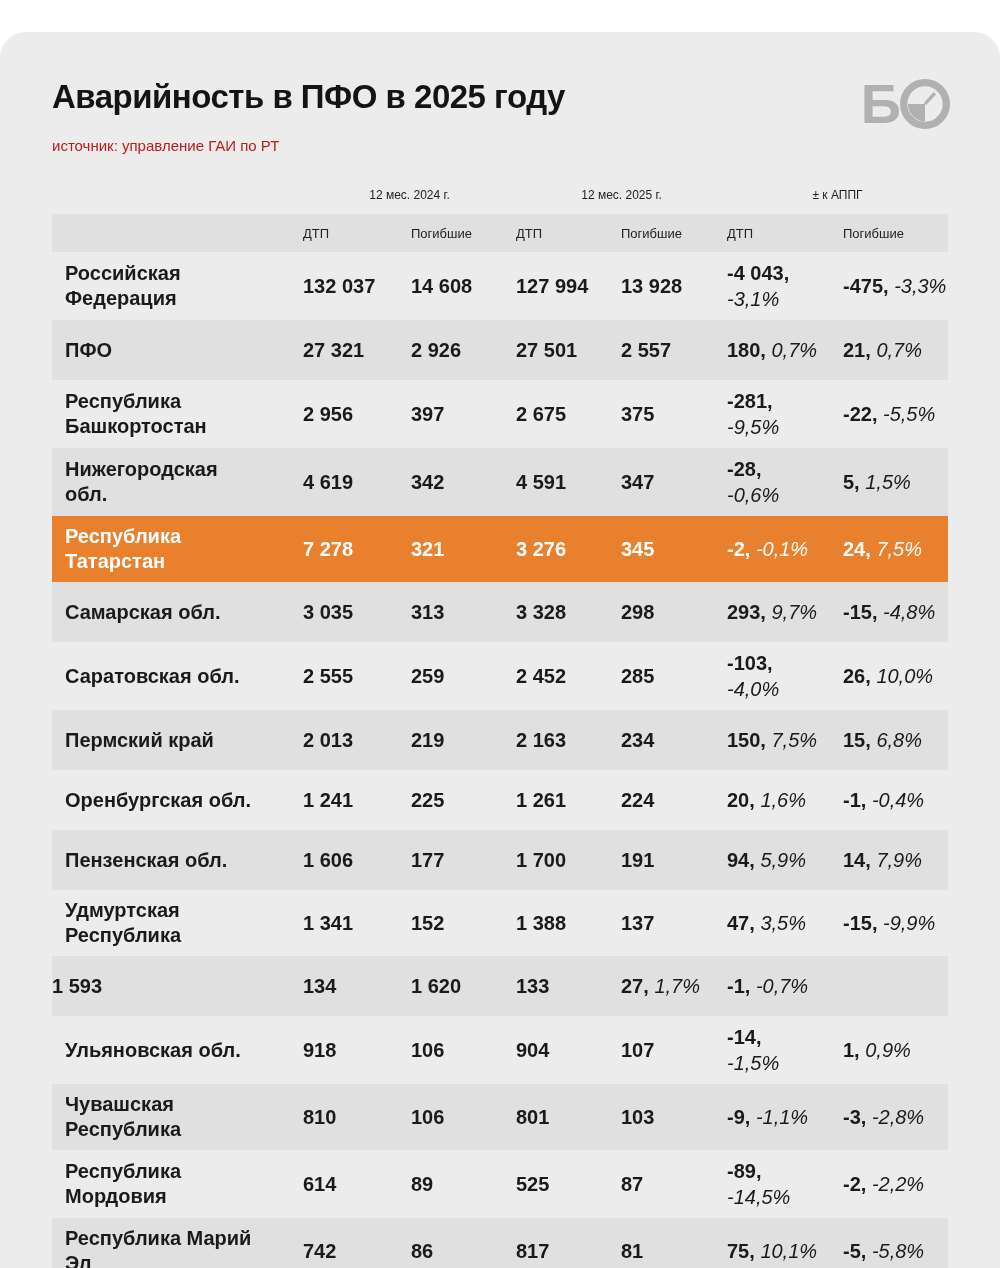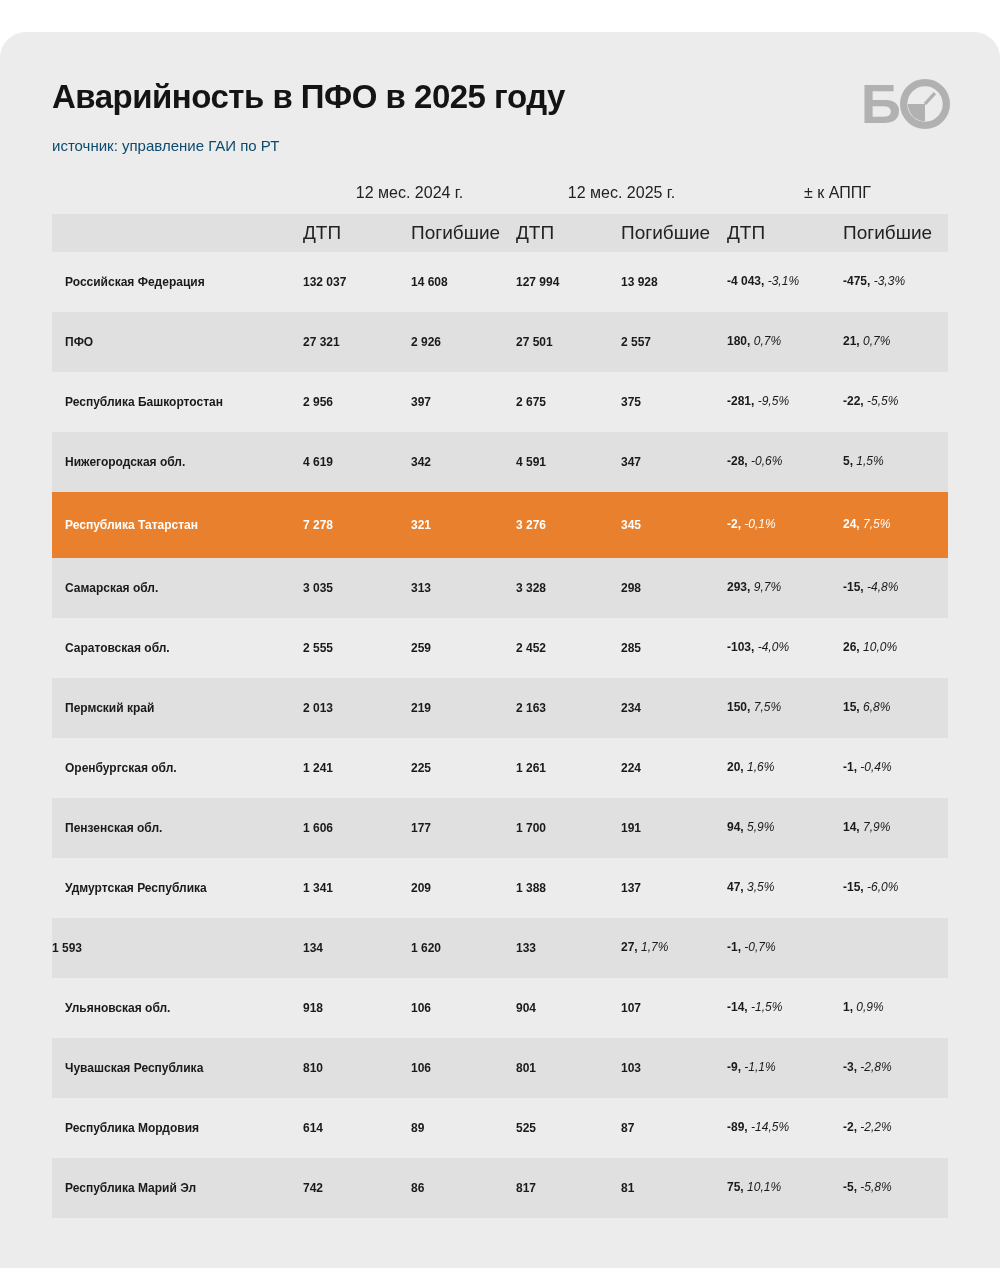--- a/index.html
+++ b/index.html
@@ -3,34 +3,34 @@
 <meta charset="utf-8">
 <style>
   html,body{margin:0;padding:0;background:#ffffff;}
   body{width:1000px;height:1268px;font-family:"Liberation Sans","DejaVu Sans",sans-serif;
        -webkit-font-smoothing:antialiased;color:var(--text,#1a1a1a);}
   .card{position:relative;width:1000px;height:1262px;border-radius:26px;
         background:var(--card-bg,#ececec);overflow:hidden;margin-top:32px;}
   
   .page-title{position:absolute;left:52px;top:46px;font-size:33px;font-weight:bold;
               letter-spacing:-0.5px;color:#141414;}
-  .source-line{position:absolute;left:52px;top:105px;font-size:15px;color:#0c4a6e;}
+  .source-line{position:absolute;left:52px;top:105px;font-size:15px;color:#b91c1c;}
   .logo{position:absolute;right:50px;top:44px;display:flex;align-items:center;
         color:var(--logo,#b1b1b1);}
   .logo-b{font-size:56px;font-weight:bold;line-height:1;letter-spacing:-2px;}
   .logo-clock{width:50px;height:50px;margin-left:1px;}
   
   .table{position:absolute;left:52px;top:136px;width:896px;}
   .grid{display:grid;grid-template-columns:251px 108px 105px 105px 106px 116px 1fr;}
-  .group-row{height:46px;align-items:end;font-size:16px;color:#222;}
+  .group-row{height:46px;align-items:end;font-size:12px;color:#222;}
   .group-cell{padding-bottom:12px;text-align:center;}
   .g24{grid-column:2/4;} .g25{grid-column:4/6;} .gapp{grid-column:6/8;}
   .head-row{background:var(--band-bg,#e0e0e0);height:38px;align-items:center;
-            font-size:19px;color:#222;}
-  .row{min-height:60px;align-items:center;font-size:12px;font-weight:bold;}
+            font-size:13px;color:#222;}
+  .row{min-height:60px;align-items:center;font-size:20px;font-weight:bold;}
   .row.shaded{background:var(--band-bg,#e0e0e0);}
   .row.highlight{background:var(--hl-bg,#e8802e);color:var(--hl-text,#ffffff);min-height:66px;}
   .cell{padding:8px 0;}
   .cell.region{padding-left:13px;padding-right:51px;line-height:1.25;}
   .cell.num{white-space:nowrap;}
   .cell.delta{padding-right:24px;line-height:1.3;}
   .cell.delta:last-child{padding-right:0;}
   .pct{font-style:italic;font-weight:normal;white-space:nowrap;}
   .bold-part{white-space:nowrap;}
 </style>
@@ -154,25 +154,25 @@
           <div class="cell num">1 606</div>
           <div class="cell num">177</div>
           <div class="cell num">1 700</div>
           <div class="cell num">191</div>
           <div class="cell delta"><span class="bold-part">94,</span> <span class="pct">5,9%</span></div>
           <div class="cell delta"><span class="bold-part">14,</span> <span class="pct">7,9%</span></div>
         </div>
         <div class="grid row">
           <div class="cell region">Удмуртская Республика</div>
           <div class="cell num">1 341</div>
-          <div class="cell num">209</div>
+          <div class="cell num">152</div>
           <div class="cell num">1 388</div>
           <div class="cell num">137</div>
           <div class="cell delta"><span class="bold-part">47,</span> <span class="pct">3,5%</span></div>
-          <div class="cell delta"><span class="bold-part">-15,</span> <span class="pct">-6,0%</span></div>
+          <div class="cell delta"><span class="bold-part">-15,</span> <span class="pct">-9,9%</span></div>
         </div>
         <div class="grid row shaded">
           <div class="cell num">1 593</div>
           <div class="cell num">134</div>
           <div class="cell num">1 620</div>
           <div class="cell num">133</div>
           <div class="cell delta"><span class="bold-part">27,</span> <span class="pct">1,7%</span></div>
           <div class="cell delta"><span class="bold-part">-1,</span> <span class="pct">-0,7%</span></div>
         </div>
         <div class="grid row">

